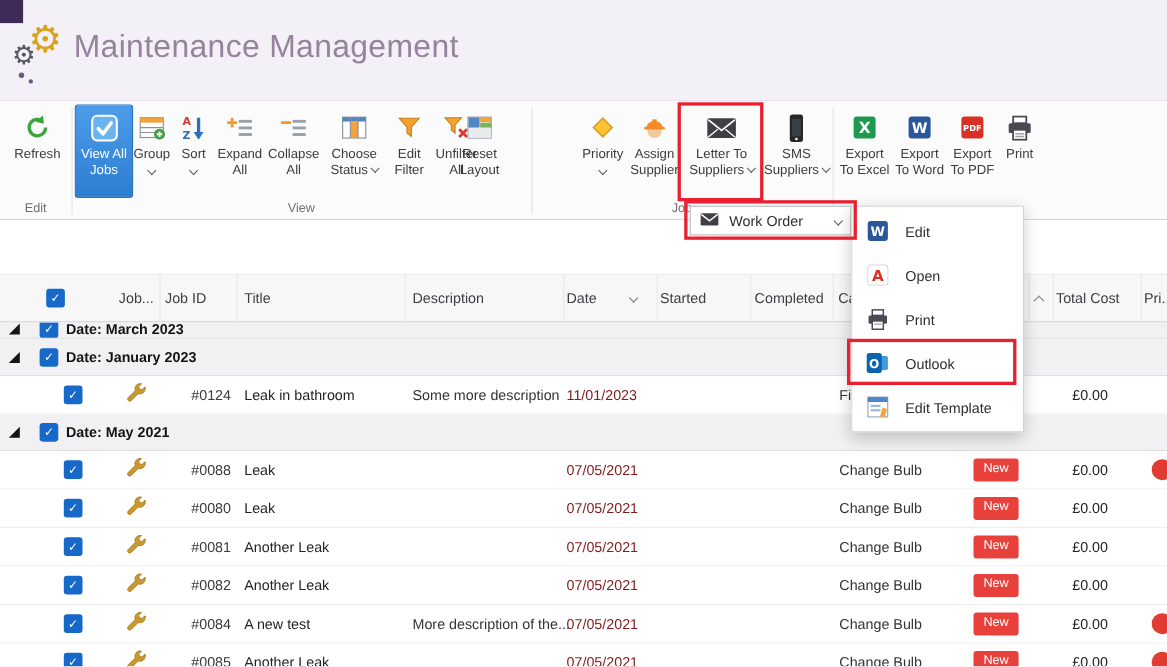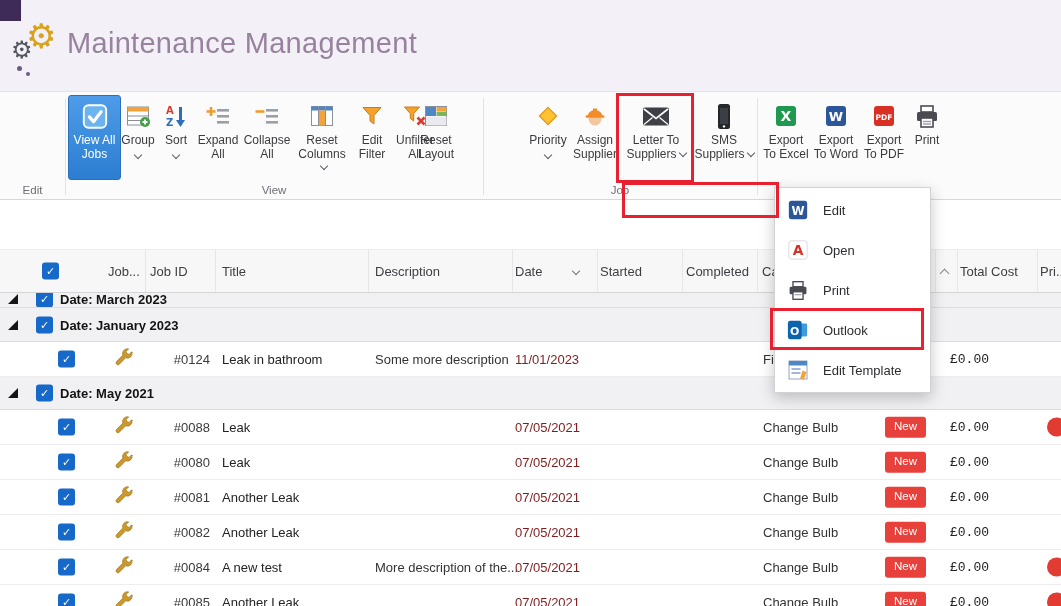--- a/index.html
+++ b/index.html
@@ -67,21 +67,21 @@
   .cb-h { left:42px; }
   .cb-g { left:36px; }
   .cb-d { left:58px; }
   .glabel { position:absolute; left:60px; top:50%; transform:translateY(-50%); font-weight:bold; color:#131313; white-space:nowrap; }
   .wrench { position:absolute; left:112px; top:50%; transform:translateY(-50%); }
   .c-jobid { position:absolute; left:145px; width:65px; text-align:right; top:50%; transform:translateY(-50%); color:#3a3a3a; }
   .c-title { position:absolute; left:222px; top:50%; transform:translateY(-50%); color:#232323; white-space:nowrap; }
   .c-desc { position:absolute; left:375px; top:50%; transform:translateY(-50%); color:#333; white-space:nowrap; }
   .c-date { position:absolute; left:515px; top:50%; transform:translateY(-50%); color:#7f1d1d; }
   .c-cat { position:absolute; left:763px; top:50%; transform:translateY(-50%); color:#333; white-space:nowrap; }
-  .c-total { position:absolute; left:950px; width:82px; text-align:left; top:50%; transform:translateY(-50%); color:#232323;font-family:Liberation Mono, monospace; }
+  .c-total { position:absolute; left:950px; width:82px; text-align:center; top:50%; transform:translateY(-50%); color:#232323; }
   .badge { position:absolute; left:885px; top:50%; transform:translateY(-50%); background:#e8413c; color:#fff; font-size:11.5px; line-height:1; padding:4px 9px 5px; border-radius:3px; }
   .badge:empty { display:none; }
   .alert { position:absolute; left:1047px; top:50%; transform:translateY(-50%); width:19px; height:19px; border-radius:50%; background:#e23b32; }
 </style>
 </head>
 <body>
 
 <div class="app">
 
   <div class="header">
@@ -96,20 +96,29 @@
   <div class="corner-square"></div>
 
   <div class="toolbar">
     <div class="tsep" style="left:65px"></div>
     <div class="tsep" style="left:483px"></div>
     <div class="tsep" style="left:757px"></div>
     <div class="tgroup-label" style="left:0;width:65px">Edit</div>
     <div class="tgroup-label" style="left:65px;width:418px">View</div>
     <div class="tgroup-label" style="left:483px;width:274px">Job</div>
 
+    <div class="tbtn" style="left:6px;width:56px">
+      <span class="ticon">
+          <svg width="26" height="26" viewBox="0 0 26 26">
+            <path d="M20.5 13a7.5 7.5 0 1 1-2.6-5.7" fill="none" stroke="#38a53f" stroke-width="3"></path>
+            <polygon points="18,2 18.8,9.6 11.4,7.6" fill="#38a53f"></polygon>
+          </svg>
+        </span>
+      <span class="tlabel">Refresh</span>
+    </div>
 
     <div class="tbtn active" style="left:68px;width:53px">
       <span class="ticon">
           <svg width="28" height="27" viewBox="0 0 30 28">
             <rect x="3" y="2" width="24" height="24" rx="5" fill="#6cb4f0" stroke="#ffffff" stroke-width="2"></rect>
             <path d="M9 14.5l4.5 5L21.5 9" fill="none" stroke="#fff" stroke-width="3.5" stroke-linecap="round" stroke-linejoin="round"></path>
           </svg>
         </span>
       <span class="tlabel">View All Jobs</span>
     </div>
@@ -169,21 +178,21 @@
     <div class="tbtn" style="left:294px;width:56px">
       <span class="ticon">
           <svg width="24" height="22" viewBox="0 0 24 22">
             <rect x="1.5" y="1.5" width="21" height="19" fill="#fff" stroke="#8a8f98"></rect>
             <rect x="1.5" y="1.5" width="21" height="4" fill="#4f86c6"></rect>
             <rect x="8.5" y="5.5" width="7" height="15" fill="#f2a33c"></rect>
             <line x1="8.5" y1="1.5" x2="8.5" y2="20.5" stroke="#8a8f98"></line>
             <line x1="15.5" y1="1.5" x2="15.5" y2="20.5" stroke="#8a8f98"></line>
           </svg>
         </span>
-      <span class="tlabel"><span>Reset Columns</span><span class="chev chev-inline"></span></span>
+      <span class="tlabel"><span>Choose Status</span><span class="chev chev-inline"></span></span>
     </div>
 
     <div class="tbtn" style="left:351px;width:42px">
       <span class="ticon">
           <svg width="22" height="22" viewBox="0 0 22 22">
             <path d="M2 2.5h18l-7 8v8.5l-4-3v-5.5z" fill="#f5a12d" stroke="#c87f18"></path>
           </svg>
         </span>
       <span class="tlabel">Edit Filter</span>
     </div>
@@ -293,20 +302,28 @@
             <rect x="3" y="8" width="20" height="9" rx="1.5" fill="#4a4a52"></rect>
             <rect x="7" y="14" width="12" height="9" fill="#fff" stroke="#4a4a52" stroke-width="1.6"></rect>
             <line x1="9" y1="17.5" x2="17" y2="17.5" stroke="#9aa0a8" stroke-width="1.4"></line>
             <line x1="9" y1="20" x2="17" y2="20" stroke="#9aa0a8" stroke-width="1.4"></line>
           </svg>
         </span>
       <span class="tlabel">Print</span>
     </div>
   </div>
 
+  <div class="workorder">
+    <span><svg width="18" height="13" viewBox="0 0 28 21">
+          <rect x="1" y="1.5" width="26" height="18" rx="2" fill="#3f4045"></rect>
+          <path d="M2 3l12 9.5L26 3" fill="none" stroke="#fff" stroke-width="2"></path>
+        </svg></span>
+    <span class="wlabel">Work Order</span>
+    <span class="chev"></span>
+  </div>
 
   <div class="menu">
     <div class="mitem">
       <span class="micon">
           <svg width="22" height="22" viewBox="0 0 24 24">
             <rect x="2" y="2" width="20" height="20" rx="3" fill="#2b579a"></rect>
             <text x="12" y="17" font-size="13" font-weight="bold" fill="#fff" text-anchor="middle" font-family="DejaVu Sans, sans-serif">W</text>
           </svg>
         </span>
       <span class="mlabel">Edit</span>

